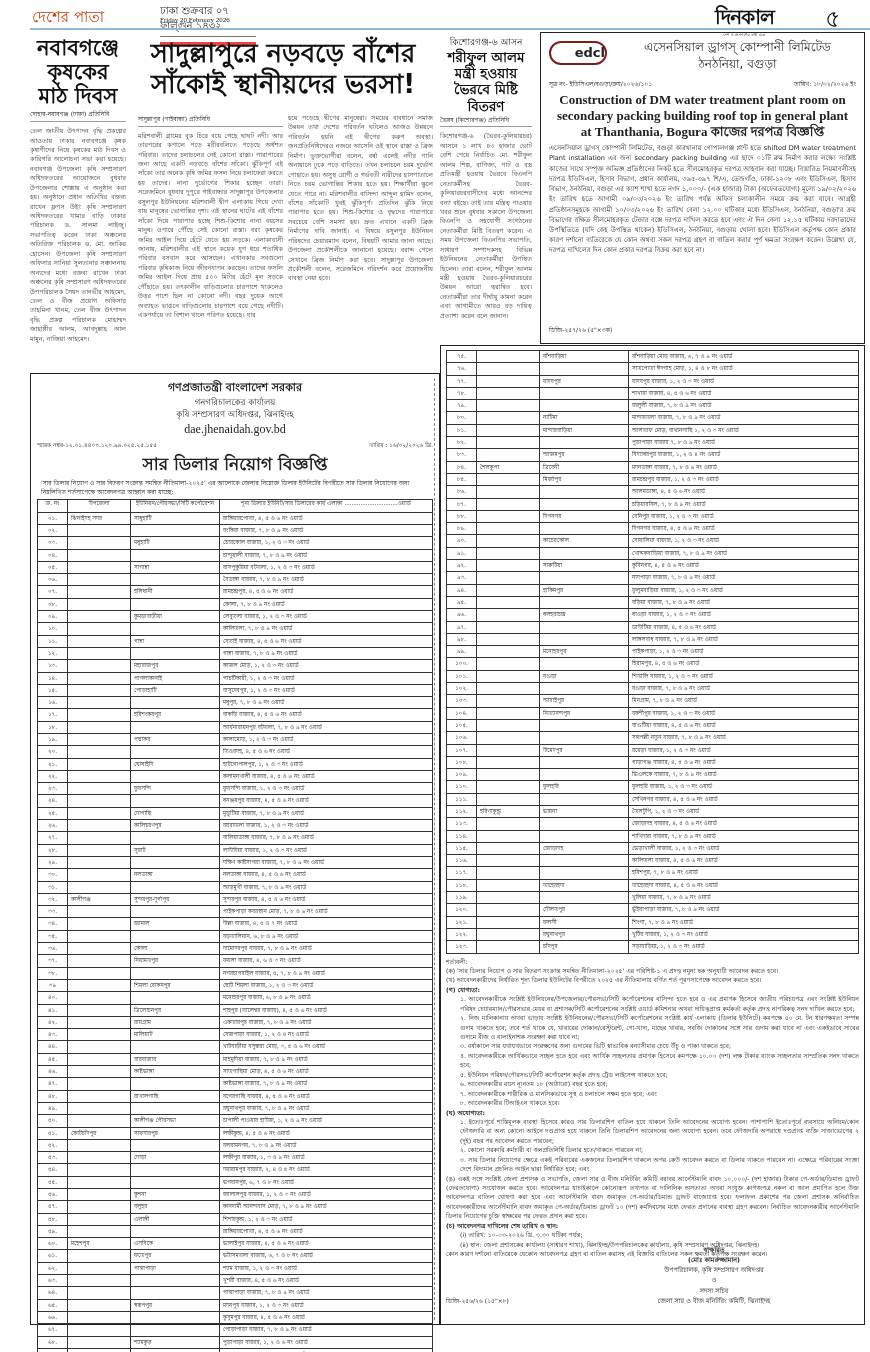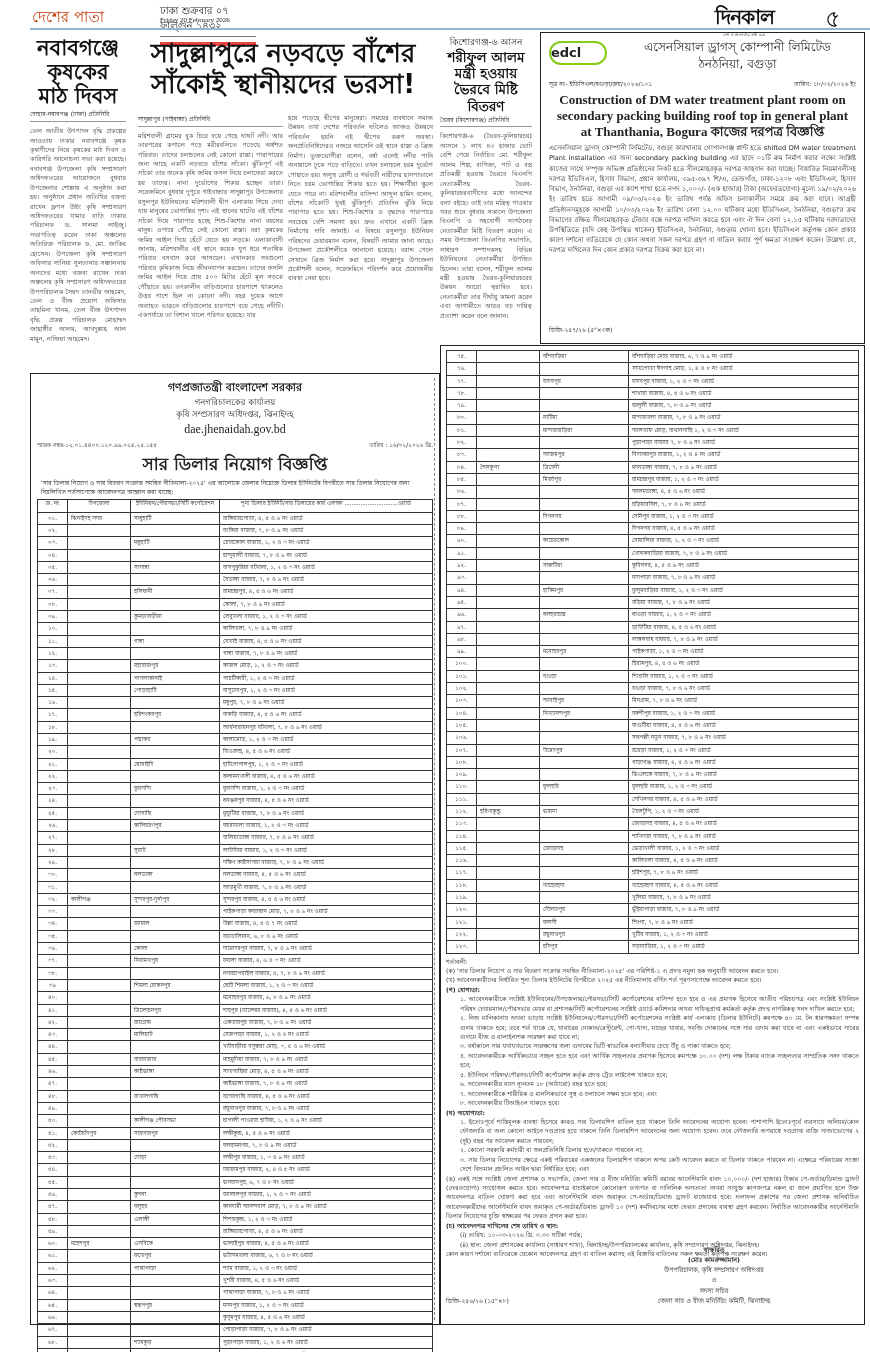--- a/index.html
+++ b/index.html
@@ -16,21 +16,21 @@
 .col1 h2{font-size:21px;line-height:1.15;text-align:center;font-weight:bold;color:#111}
 .byline{font-size:6px;border-bottom:1px solid #999;padding:2px 0;margin-bottom:4px}
 .body-text{text-align:justify;color:#333;font-size:6.3px;line-height:1.5}
 .headline{position:absolute;left:138px;top:38px;width:290px;text-align:center;font-size:26px;font-weight:bold;line-height:1.2;color:#111}
 .col2{position:absolute;left:138px;top:113px;width:145px}
 .col3{position:absolute;left:288px;top:113px;width:145px}
 .col4{position:absolute;left:440px;top:36px;width:92px}
 .col4 .kicker{font-size:9px;text-align:center}
 .col4 h3{font-size:13.5px;text-align:center;line-height:1.2;font-weight:bold;color:#111}
 .edcl{position:absolute;left:540px;top:32px;width:325px;height:312px;border:1.5px solid #222;padding:6px 8px}
-.edcl-logo{position:absolute;left:8px;top:8px;width:58px;height:24px;border:2px solid #84cc16;border-radius:12px;font-size:13px;text-align:left;line-height:20px;font-weight:bold}
+.edcl-logo{position:absolute;left:8px;top:8px;width:58px;height:24px;border:2px solid #7f1d1d;border-radius:12px;font-size:13px;text-align:right;line-height:20px;font-weight:bold}
 .edcl-name{margin-left:70px;font-size:12px;text-align:center}
 .edcl-loc{margin-left:70px;font-size:12px;text-align:center}
 .edcl-ref{display:flex;justify-content:space-between;font-size:6px;margin-top:6px}
 .edcl-title{font-family:"Liberation Serif",serif;font-weight:bold;font-size:13px;text-align:center;line-height:1.2;margin:4px 6px}
 .edcl-body{font-size:6.6px;text-align:justify;line-height:1.55}
 .edcl-sig{position:absolute;right:10px;bottom:6px;width:120px;text-align:center;font-size:6.2px}
 .edcl-sig .scribble{font-size:20px;font-family:"DejaVu Serif",serif;font-style:italic}
 .edcl-code{position:absolute;left:8px;bottom:8px;font-size:6px}
 .notice-l{position:absolute;left:30px;top:373px;width:410px;height:952px;border:1.5px solid #222;padding:6px}
 .notice-l .dash{position:absolute;right:4px;top:4px;bottom:4px;border-right:1px dashed #888}

